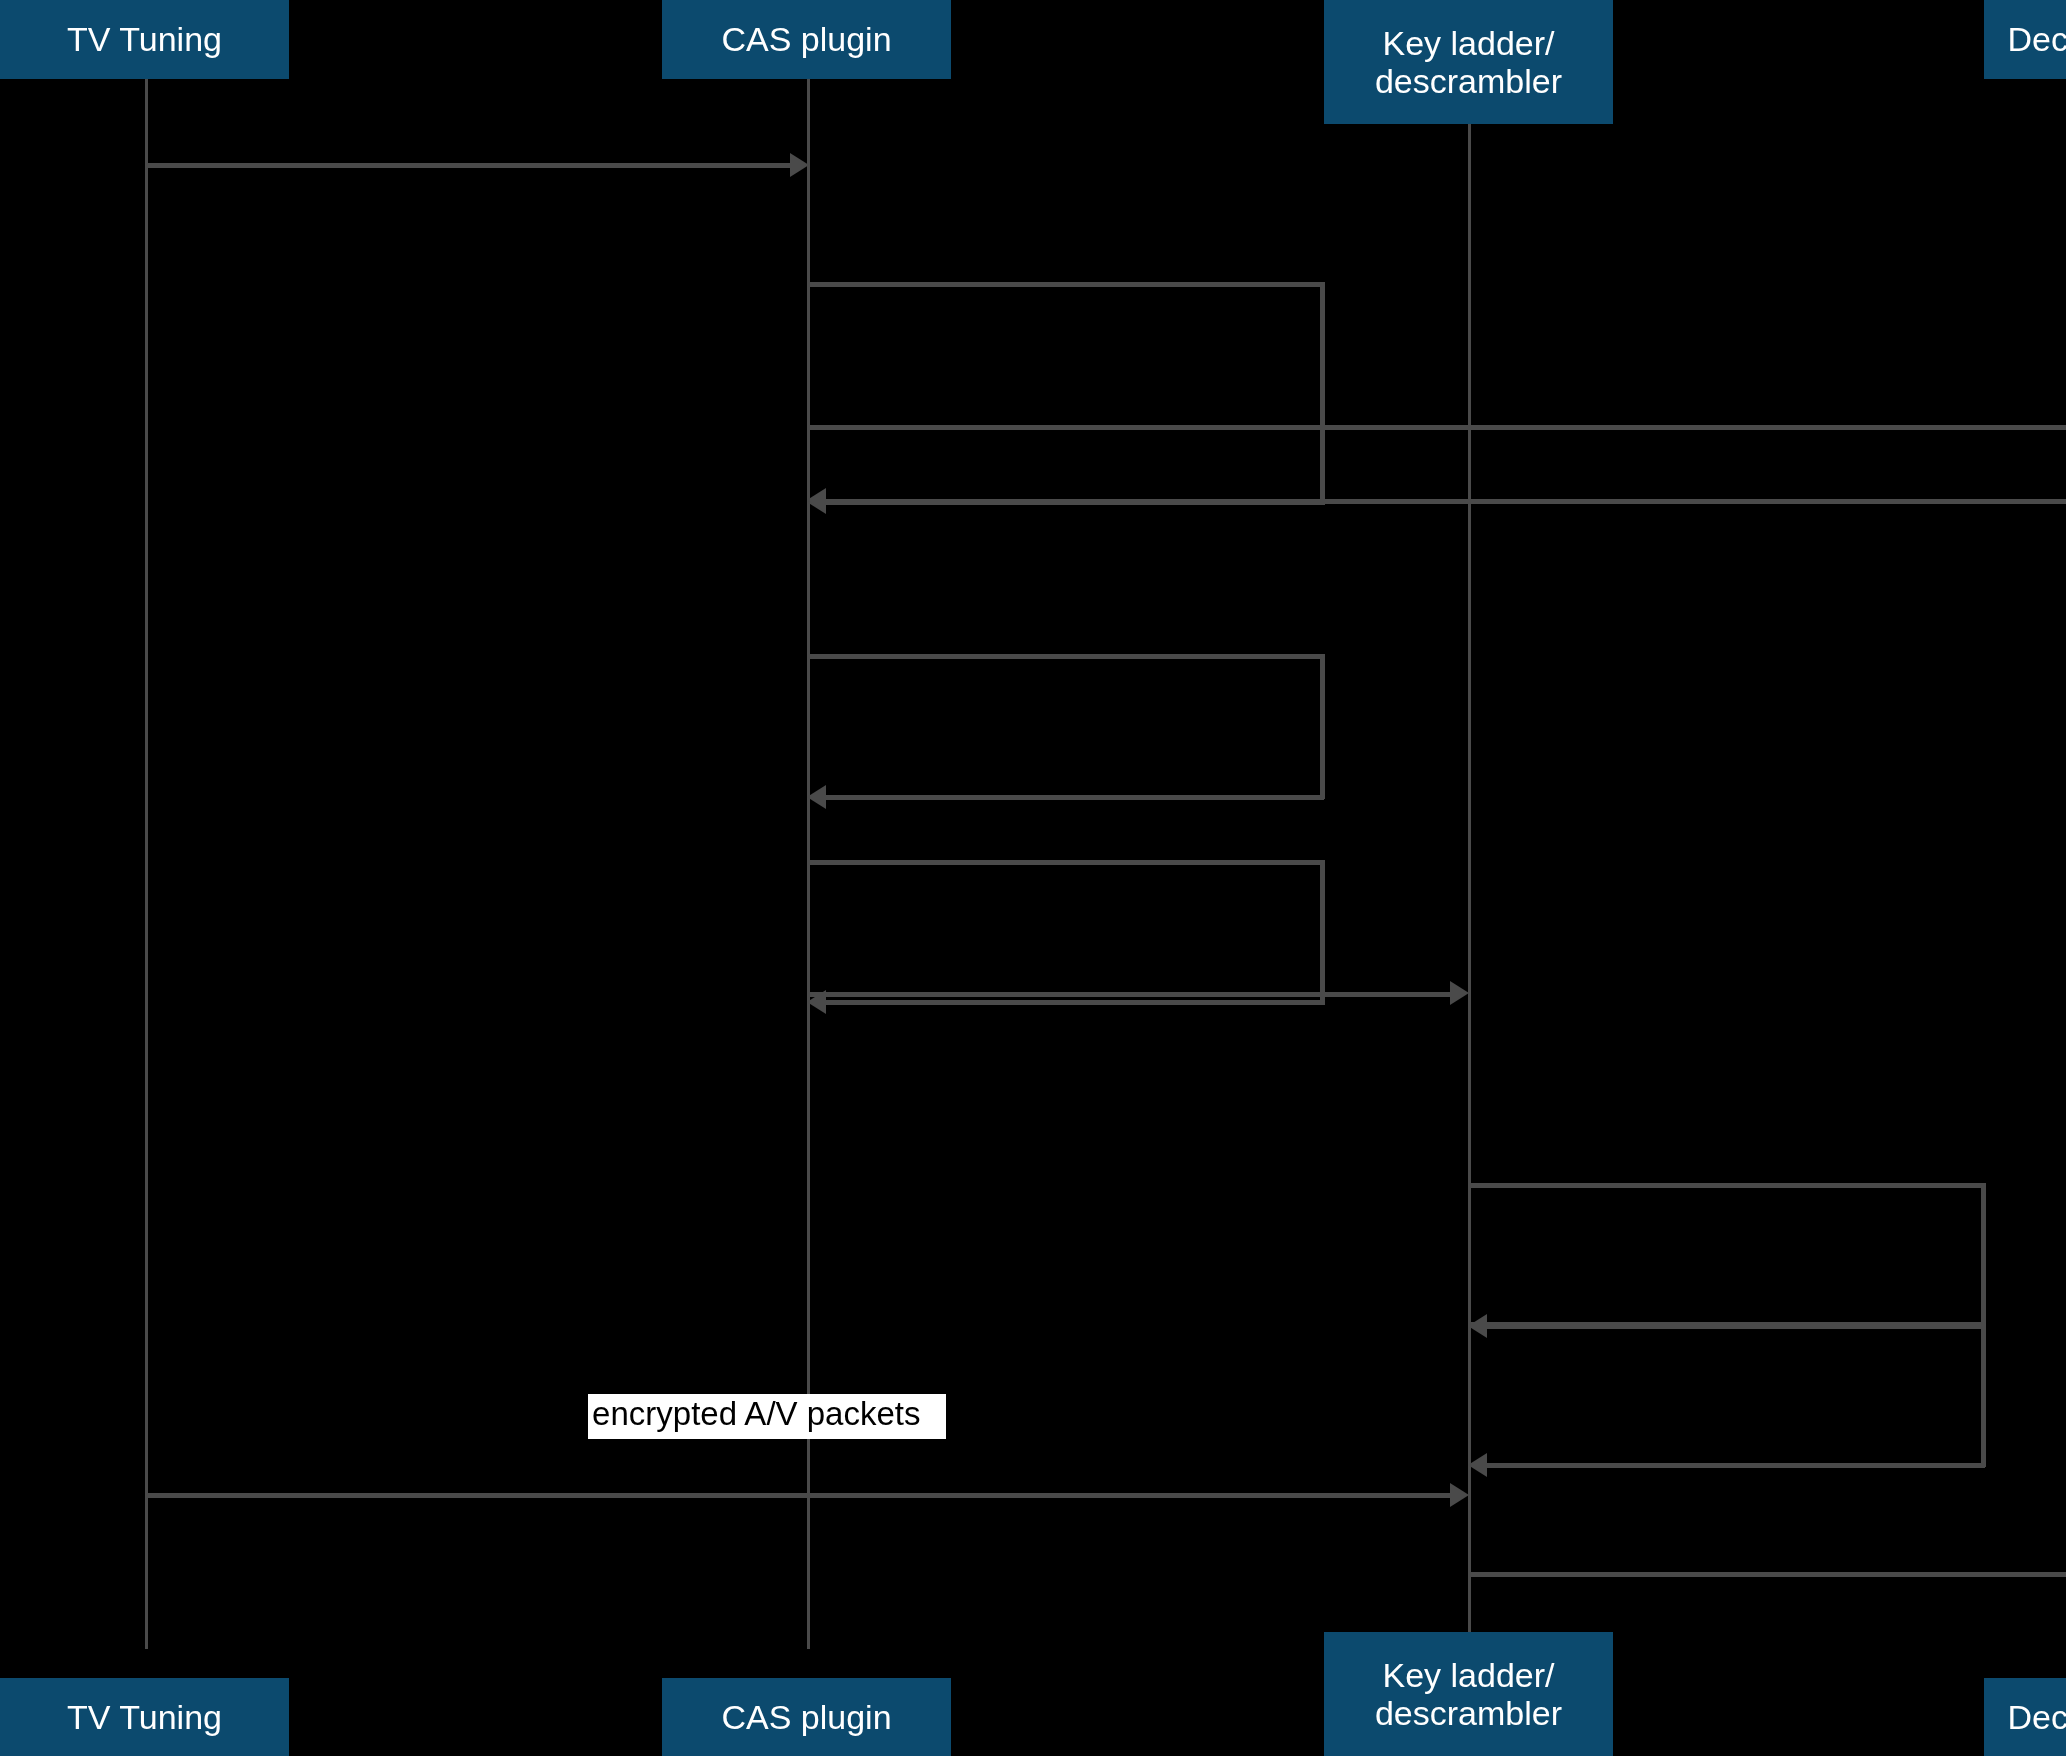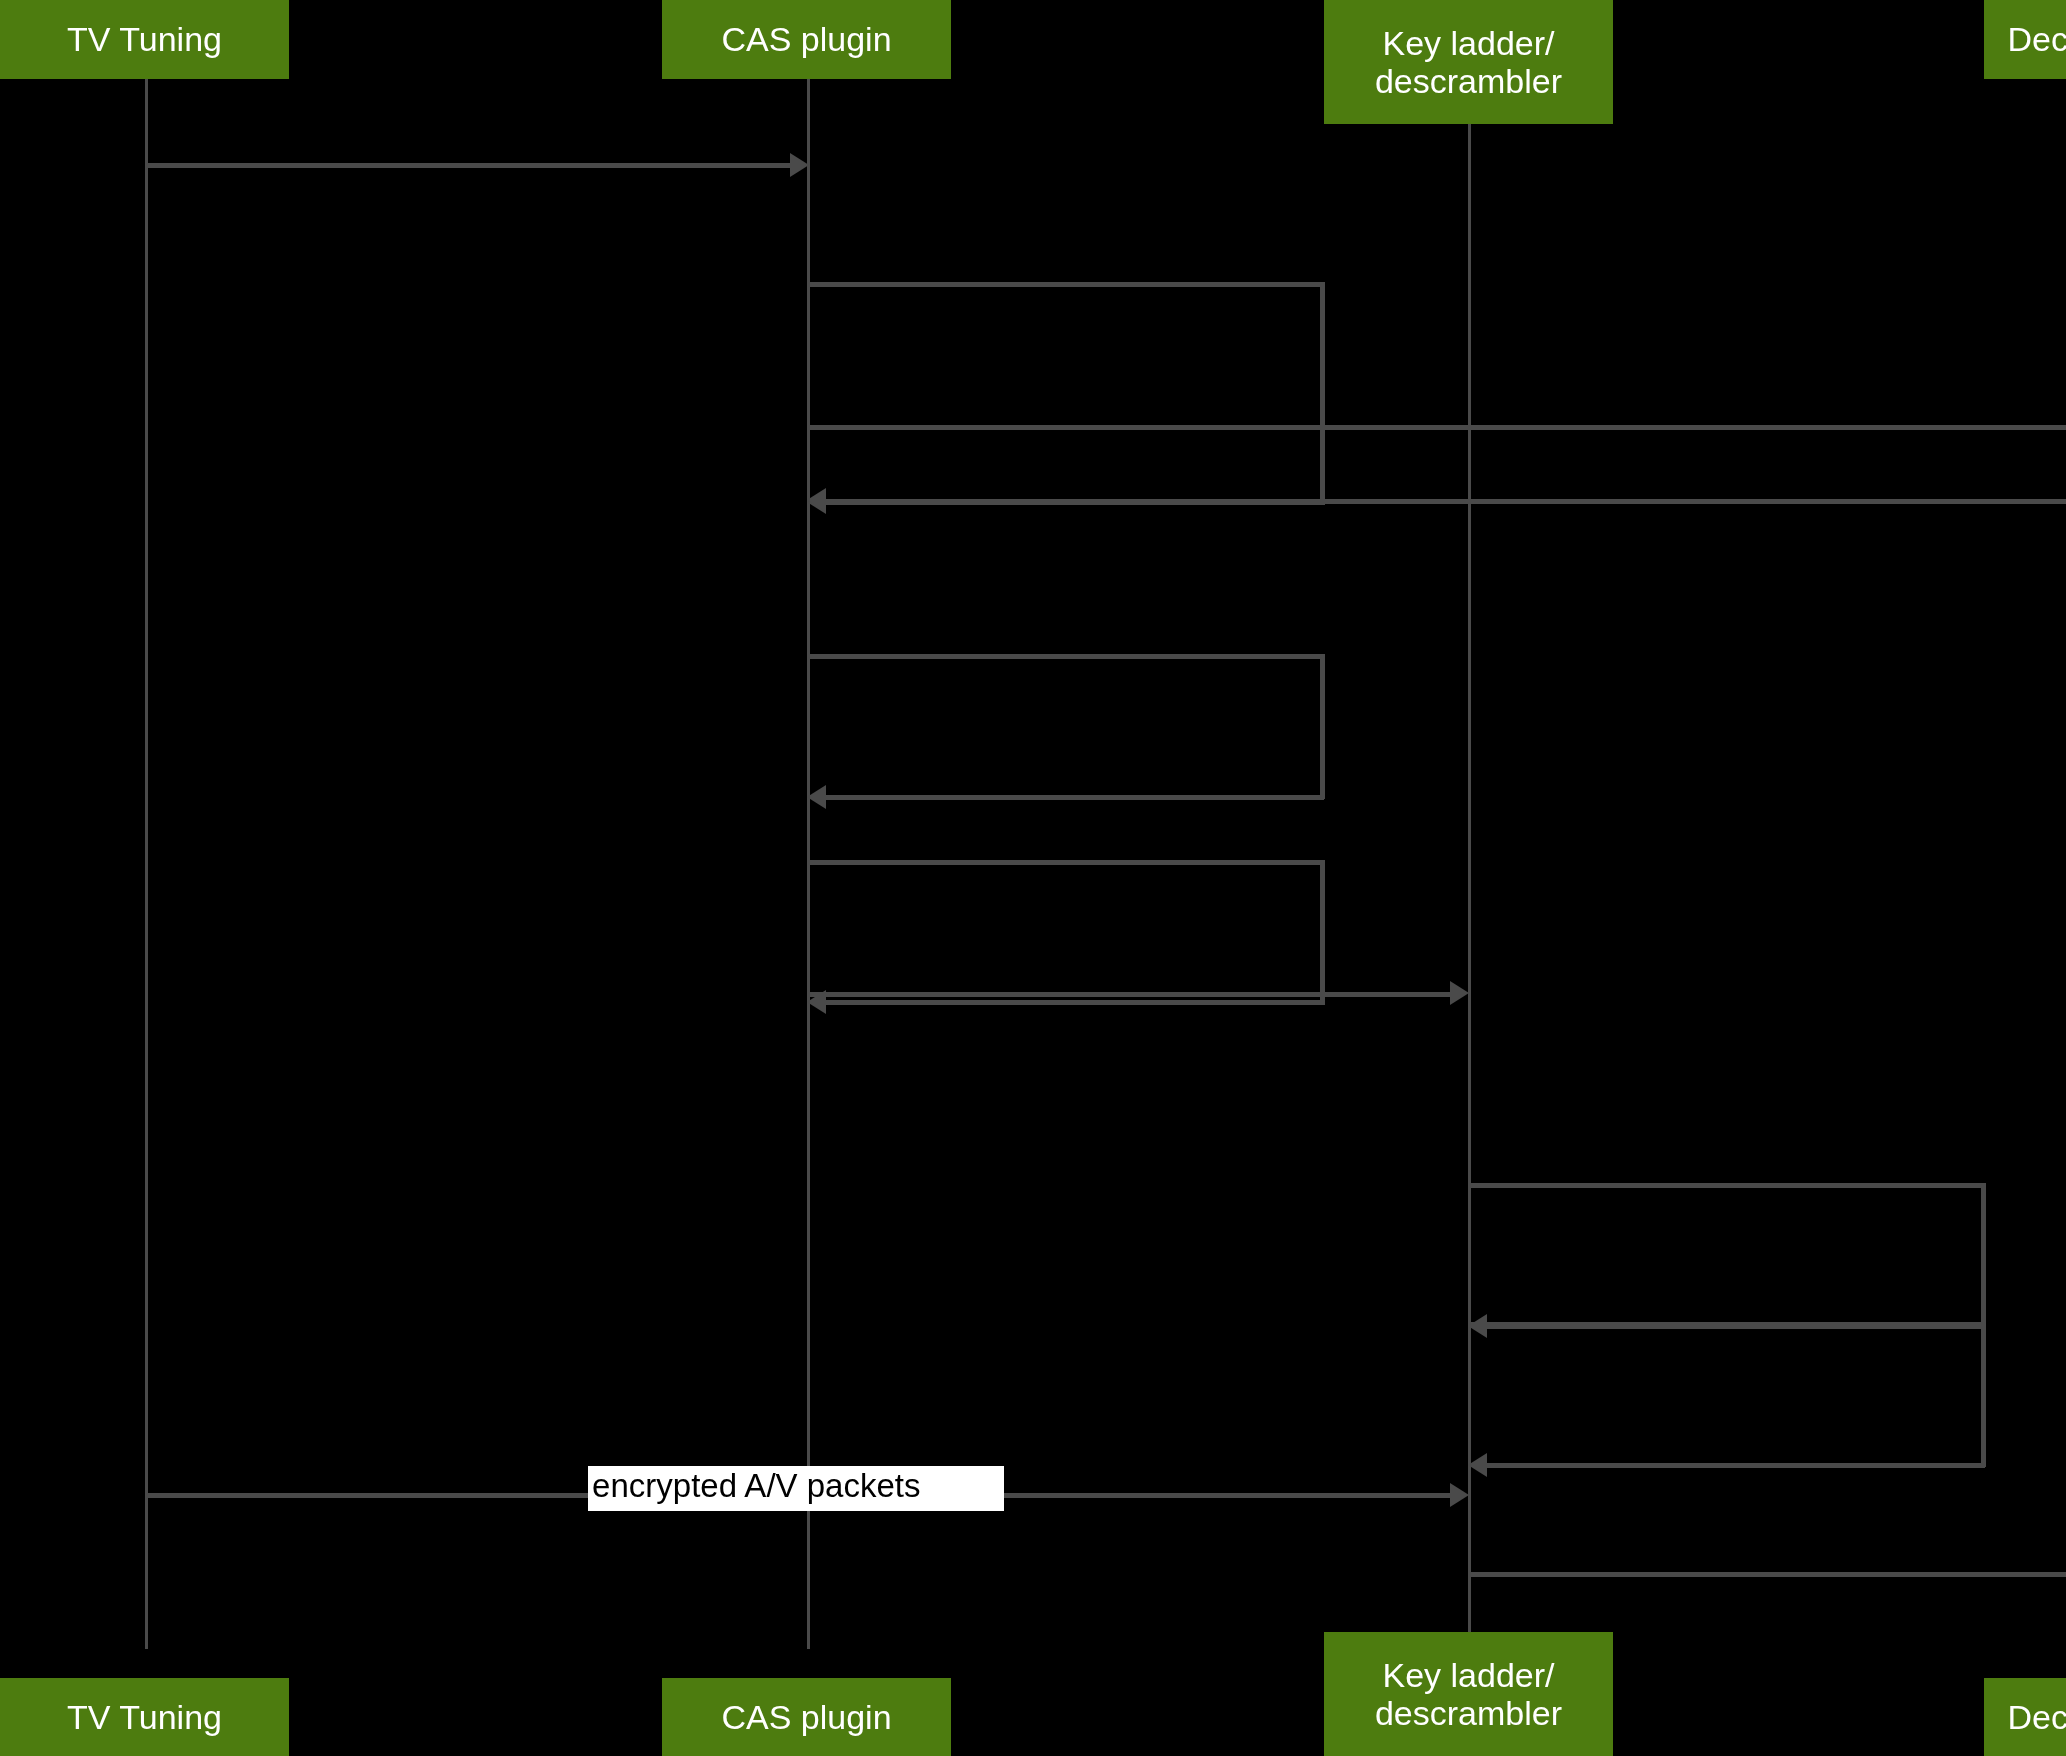--- a/index.html
+++ b/index.html
@@ -12,21 +12,21 @@
     width: 2662px;
     height: 1756px;
     background: #000000;
     overflow: hidden;
     font-family: "Liberation Sans", sans-serif;
   }
   
   .participant {
     position: absolute;
     box-sizing: border-box;
-    background: #4d7c0f;
+    background: #0c4a6e;
     color: #FFFFFF;
     display: flex;
     align-items: center;
     justify-content: center;
     text-align: center;
     font-size: 34px;
     line-height: 1.12;
     font-weight: 400;
     letter-spacing: 0px;
     white-space: pre-line;
@@ -151,18 +151,18 @@
   <div class="self-bot" style="left:1487px; top:1324px; width:498px;"></div>
   <div class="arrow-left" style="left:1468px; top:1314px;"></div>
 
   <div class="self-top" style="left:1468px; top:1322px; width:517px;"></div>
   <div class="self-right" style="left:1981px; top:1322px; height:145px;"></div>
   <div class="self-bot" style="left:1487px; top:1463px; width:498px;"></div>
   <div class="arrow-left" style="left:1468px; top:1453px;"></div>
 
   <div class="msg-line" style="left:146px; top:1493px; width:1306px;"></div>
   <div class="arrow-right" style="left:1450px; top:1483px;"></div>
-  <div class="msg-label" style="left:588px; top:1466px; width:416px; height:45px;">encrypted A/V packets</div>
+  <div class="msg-label" style="left:588px; top:1394px; width:358px; height:45px;">encrypted A/V packets</div>
 
   <div class="msg-line" style="left:1468px; top:1572px; width:645px;"></div>
 
 </div>
 
 
 </body></html>

